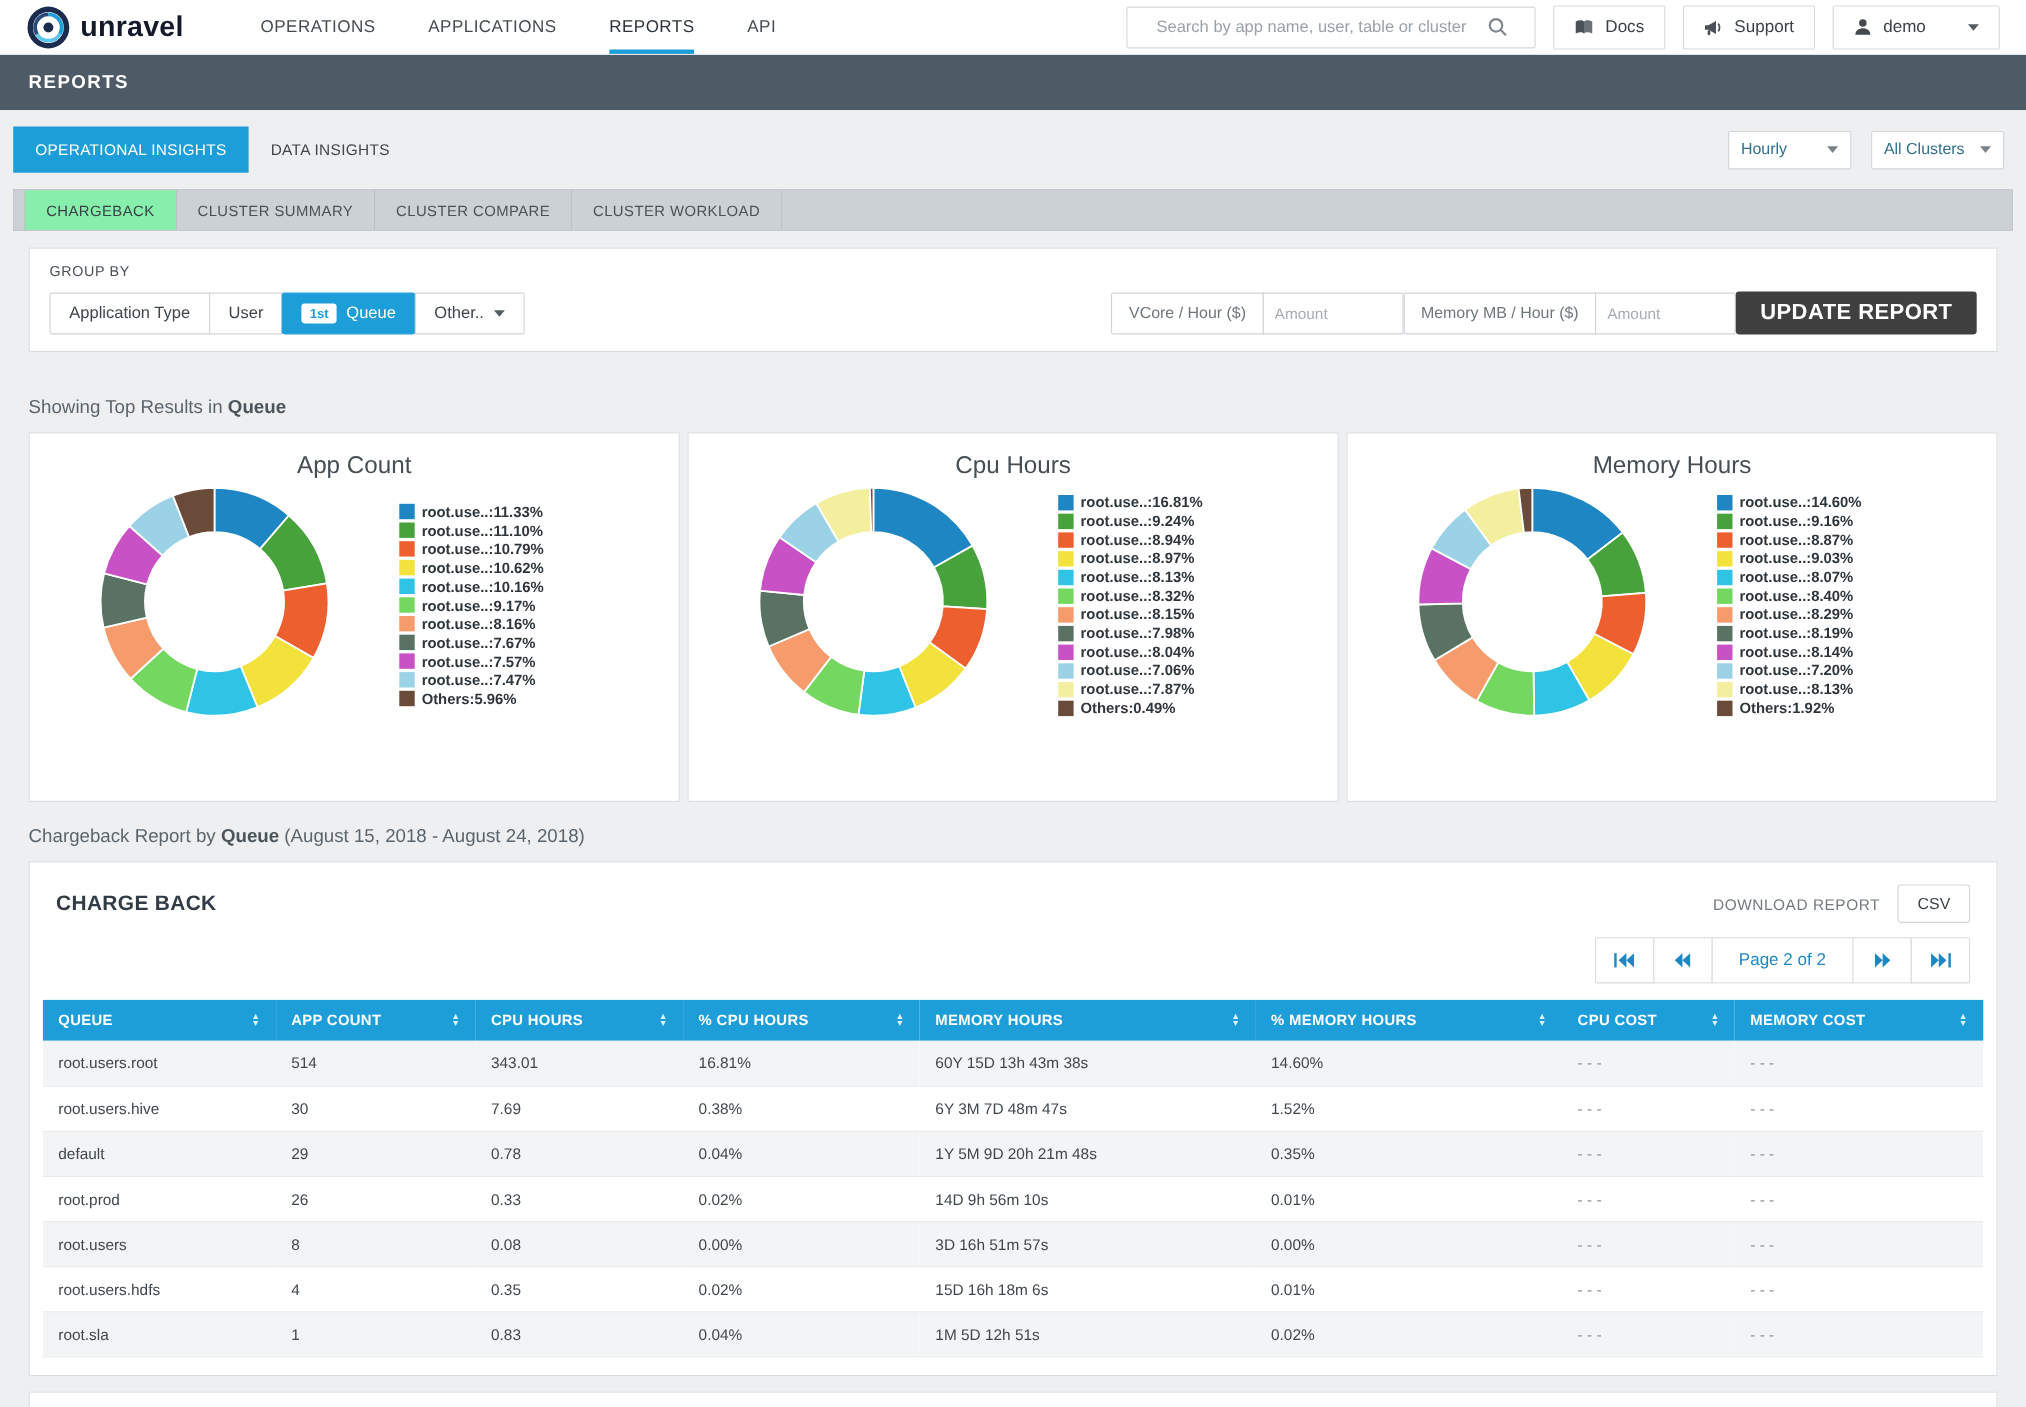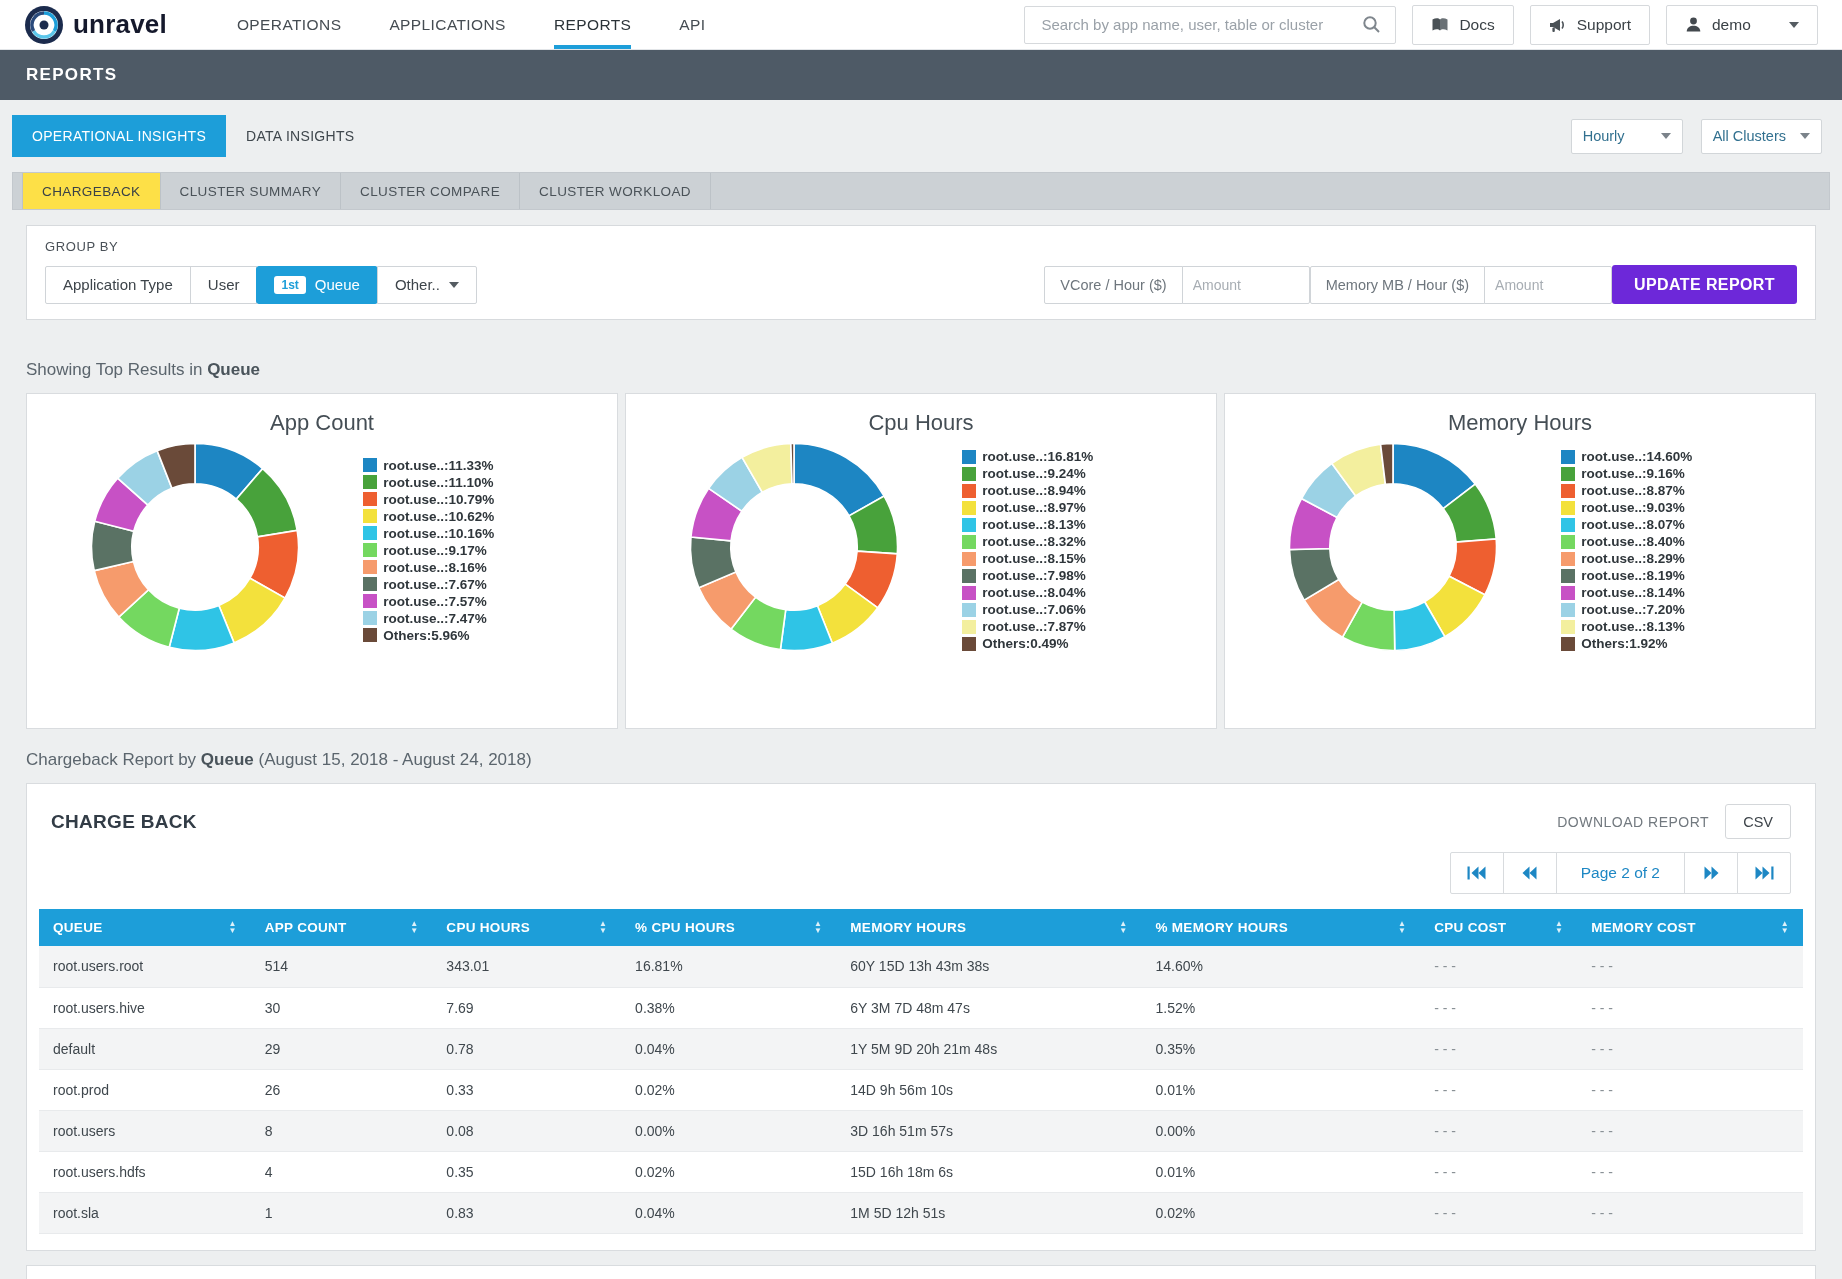--- a/index.html
+++ b/index.html
@@ -11,21 +11,21 @@
   .cursor{cursor:pointer;}
 
   
   .navbar{height:50px;background:#fff;border-bottom:1px solid #e2e5e8;display:flex;align-items:stretch;padding:0 24px;}
   .brand{display:flex;align-items:center;gap:9px;margin-right:70px;}
   .brand-text{font-size:26px;font-weight:bold;color:#15192c;letter-spacing:.2px;}
   .nav-links{display:flex;align-items:stretch;gap:48px;}
   .nav-link{display:flex;align-items:center;font-size:15.5px;letter-spacing:.4px;color:#454c52;border-bottom:4px solid transparent;padding-top:4px;cursor:pointer;text-decoration:none;}
   .nav-link.active{border-bottom-color:#1d9ed9;color:#2b3338;}
   .nav-right{margin-left:auto;display:flex;align-items:center;gap:16px;}
-  .searchbox{width:372px;height:38px;border:1px solid #d6d9dc;border-radius:2px;background:#fff;display:flex;align-items:center;padding:0 14px;}
+  .searchbox{width:372px;height:38px;border:1px solid #d6d9dc;border-radius:2px;background:#fff;display:flex;align-items:center;padding:0 24px;}
   .searchbox input{flex:1;border:none;outline:none;font-size:15px;color:#3c4248;font-family:"Liberation Sans",sans-serif;background:transparent;}
   .searchbox input::placeholder{color:#9aa1a8;}
   .nav-btn{height:40px;border:1px solid #d6d9dc;background:#fff;border-radius:2px;display:inline-flex;align-items:center;gap:10px;padding:0 18px;font-size:15.5px;color:#3a4146;cursor:pointer;font-family:"Liberation Sans",sans-serif;}
   .user-btn{width:152px;}
   .user-btn .grow{flex:1;text-align:left;}
 
   .caret{width:0;height:0;border-left:5px solid transparent;border-right:5px solid transparent;border-top:6px solid #7b838a;display:inline-block;}
   .caret.dark{border-top-color:#555c62;}
 
   
@@ -38,38 +38,38 @@
   .insight-tabs-row{margin-top:15px;display:flex;justify-content:space-between;align-items:center;}
   .insight-tabs{display:flex;}
   .insight-tab{height:42px;padding:0 20px;display:flex;align-items:center;font-size:14px;letter-spacing:.3px;color:#3f474d;cursor:pointer;}
   .insight-tab.active{background:#1d9ed9;color:#fff;}
   .filters{display:flex;gap:18px;align-items:center;margin-right:8px;}
   .select{height:35px;min-width:112px;background:#fff;border:1px solid #d2d6d9;border-radius:2px;display:flex;align-items:center;justify-content:space-between;gap:14px;padding:0 11px;color:#31708f;font-size:14.5px;cursor:pointer;}
 
   .report-tabs{margin-top:15px;background:#ccd1d5;display:flex;align-items:stretch;height:38px;padding-left:9px;border:1px solid #c3c8cd;}
   .report-tab{display:flex;align-items:center;padding:0 19px;font-size:13.5px;letter-spacing:.4px;color:#4a5258;border-right:1px solid #bcc2c7;cursor:pointer;}
   .report-tab:first-child{border-left:1px solid #bcc2c7;}
-  .report-tab.active{background:#fde047;color:#394147;}
+  .report-tab.active{background:#86efac;color:#394147;}
 
   
   .groupby-panel{margin-top:15px;background:#fff;border:1px solid #d7dadd;padding:13px 18px 15px;}
   .groupby-label{font-size:13px;color:#4a5158;letter-spacing:.6px;margin-bottom:11px;}
   .groupby-row{display:flex;align-items:center;justify-content:space-between;}
   .segmented{display:flex;justify-content:flex-end;}
   .seg-btn{height:38px;padding:0 17px;background:#fff;border:1px solid #d0d4d8;margin-left:-1px;font-size:15px;color:#3d444a;display:inline-flex;align-items:center;gap:9px;cursor:pointer;font-family:"Liberation Sans",sans-serif;}
   .seg-btn:first-child{margin-left:0;border-radius:2px 0 0 2px;}
   .seg-btn:last-child{border-radius:0 2px 2px 0;}
   .seg-btn.active{background:#1d9ed9;border-color:#1d9ed9;color:#fff;border-radius:3px;}
   .badge{background:#fff;color:#1d9ed9;font-size:12px;font-weight:bold;padding:2px 7px;border-radius:3px;}
   .cost-inputs{display:flex;align-items:center;}
   .input-group{display:flex;align-items:stretch;height:38px;}
   .ig-label{display:flex;align-items:center;padding:0 15px;border:1px solid #d0d4d8;color:#6e767d;font-size:14.5px;background:#fff;border-radius:2px 0 0 2px;}
   .input-group input{width:128px;padding:0 10px;font-size:14px;border:1px solid #d0d4d8;margin-left:-1px;outline:none;border-radius:0 2px 2px 0;font-family:"Liberation Sans",sans-serif;color:#3c4248;}
   .input-group input::placeholder{color:#a7adb3;}
-  .update-btn{height:39px;padding:0 22px;background:#6d28d9;color:#fff;border:none;border-radius:3px;font-size:16px;font-weight:600;letter-spacing:.4px;cursor:pointer;font-family:"Liberation Sans",sans-serif;}
+  .update-btn{height:39px;padding:0 22px;background:#404040;color:#fff;border:none;border-radius:3px;font-size:20px;font-weight:600;letter-spacing:.4px;cursor:pointer;font-family:"Liberation Sans",sans-serif;}
 
   
   .top-results{margin-top:40px;font-size:17px;color:#5b656d;}
   .top-results b{color:#4a545b;}
   .report-caption{margin-top:21px;margin-bottom:13px;font-size:17px;color:#5b656d;}
   .report-caption b{color:#4a545b;}
 
   
   .charts-row{margin-top:13px;display:flex;gap:7px;}
   .chart-card{flex:1;background:#fff;border:1px solid #d9dcdf;height:336px;padding-top:16px;overflow:hidden;}

